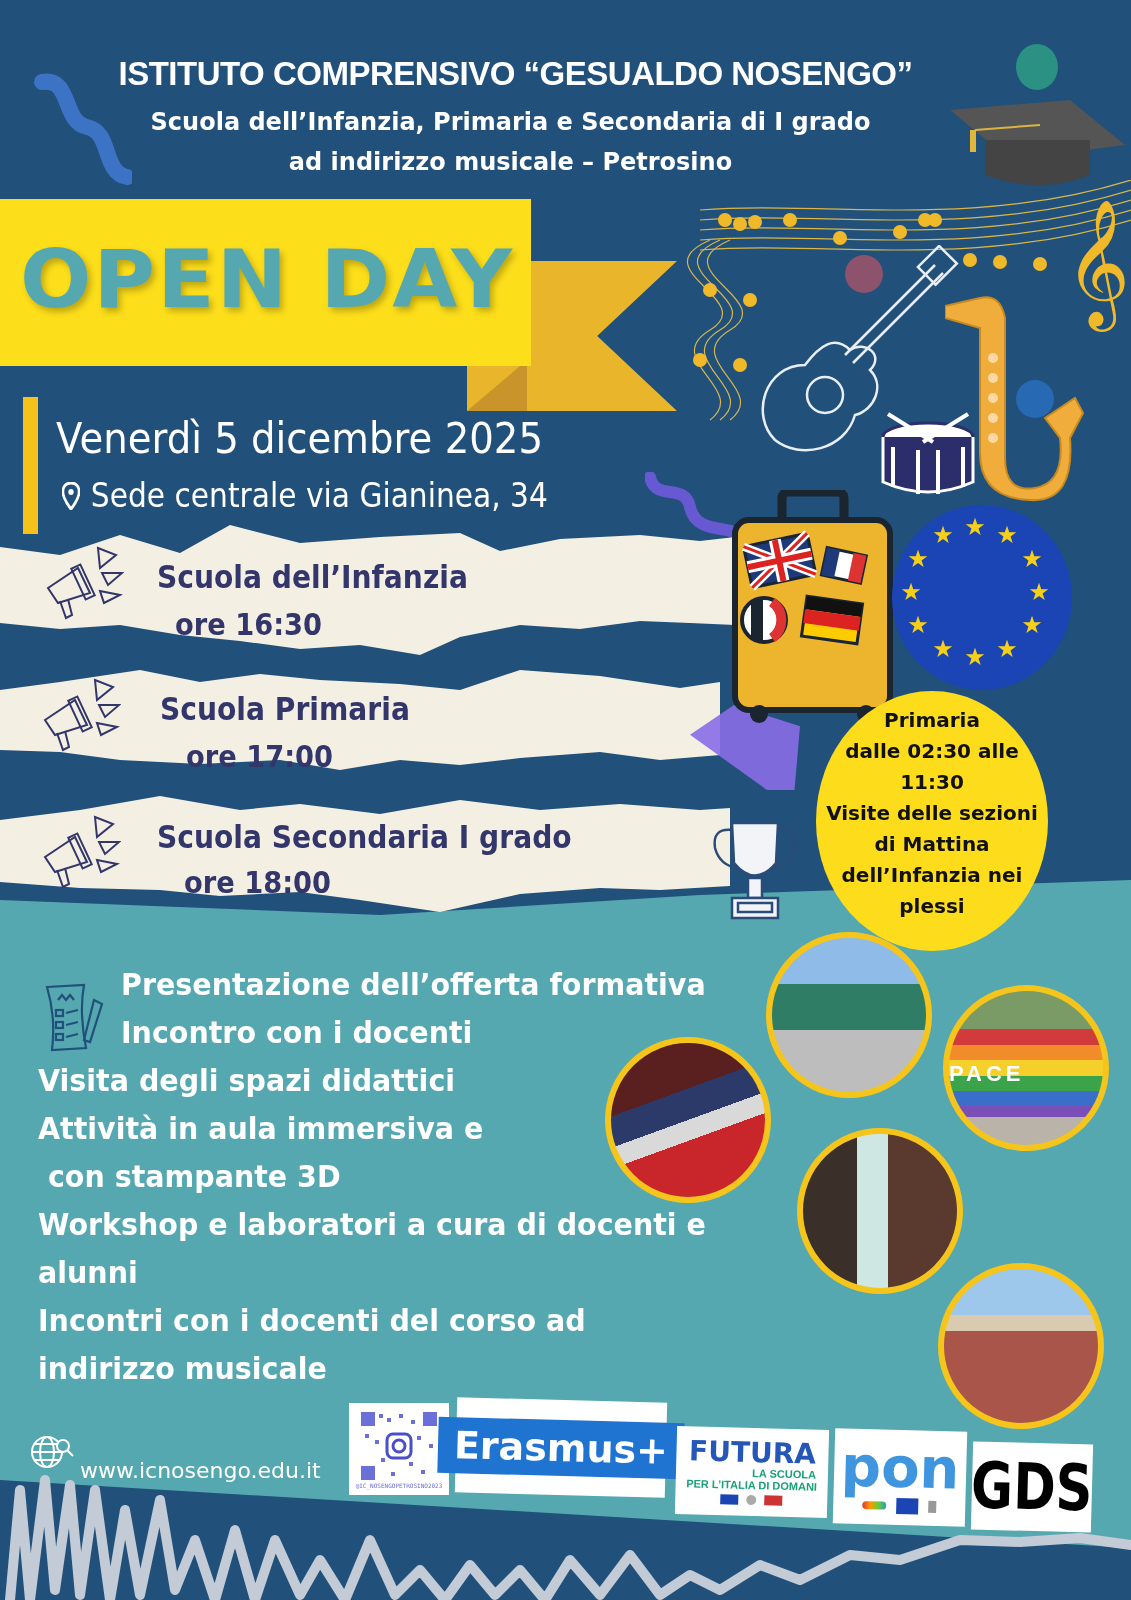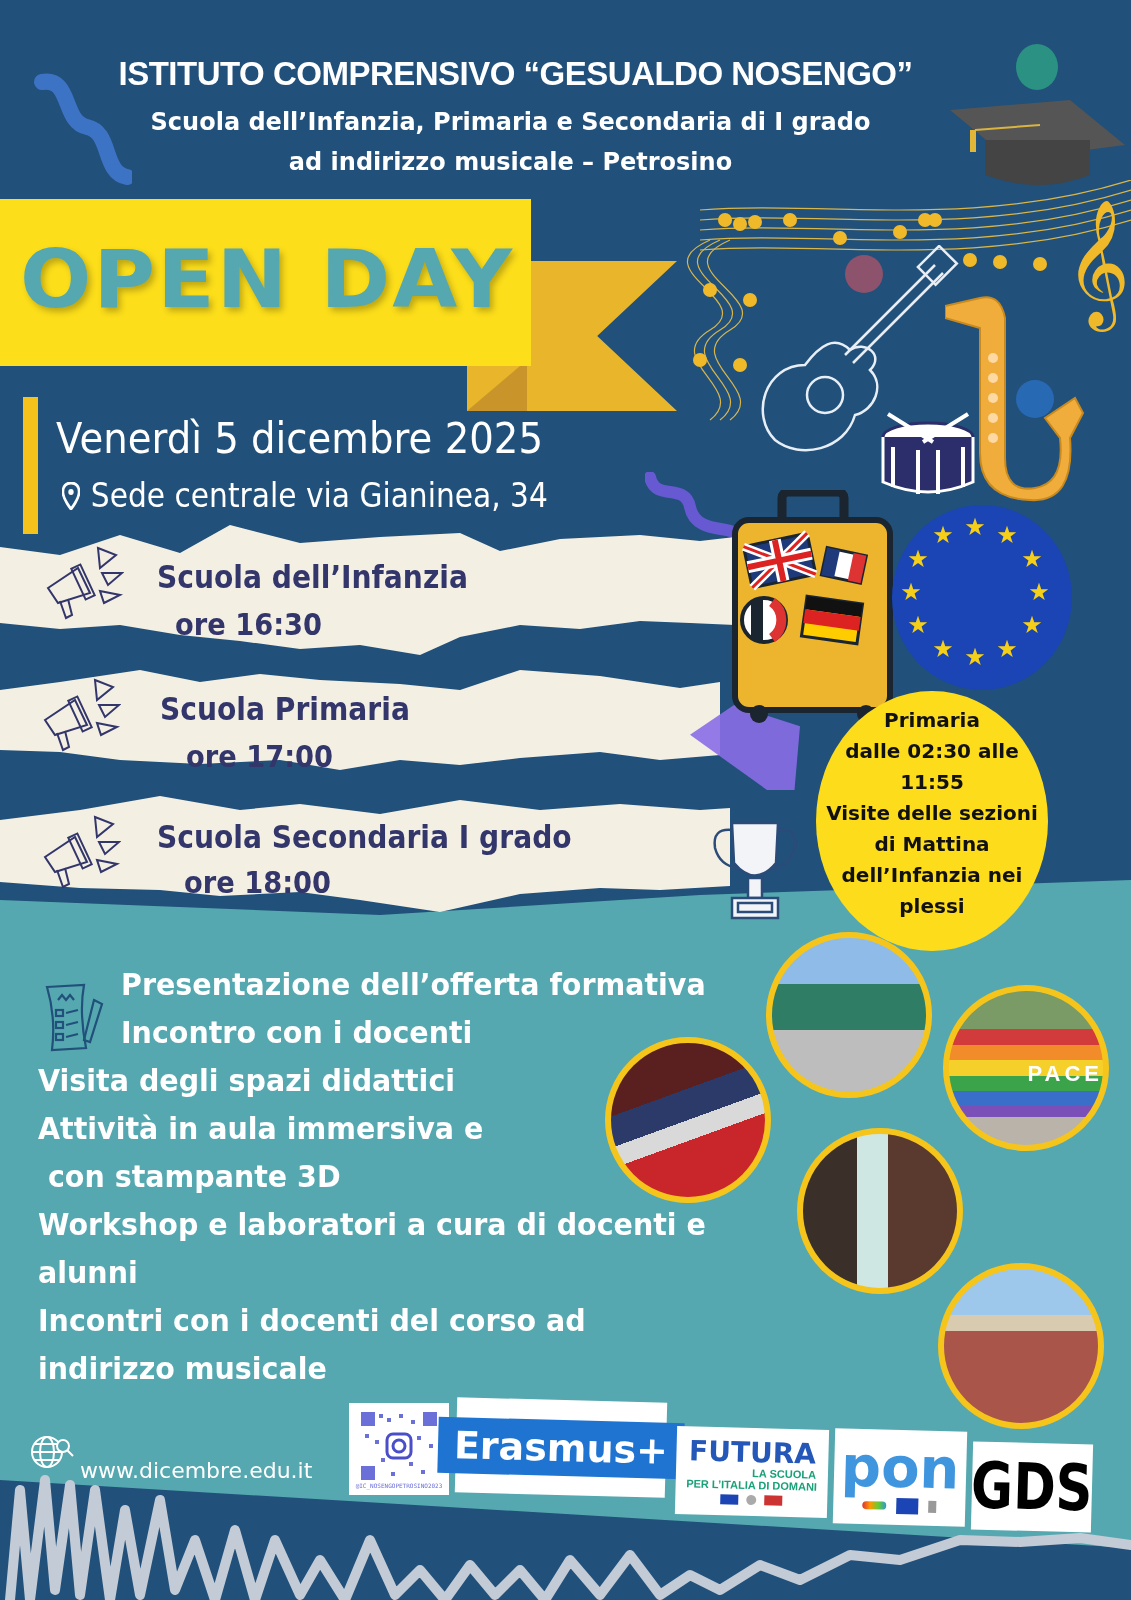--- a/index.html
+++ b/index.html
@@ -257,21 +257,21 @@
     <rect x="38" y="60" width="14" height="20"></rect>
     <rect x="22" y="80" width="46" height="20"></rect>
     <rect x="28" y="85" width="34" height="9"></rect>
   </g>
 </svg>
 
 <div class="yellow-circle"></div>
 <div class="yc-text">
   <div>Primaria</div>
   <div>dalle 02:30 alle</div>
-  <div>11:55</div>
+  <div>11:30</div>
   <div>Visite delle sezioni</div>
   <div>di Mattina</div>
   <div>dell’Infanzia nei</div>
   <div>plessi</div>
 </div>
 
 <svg class="abs" style="left:44px;top:982px;width:62px;height:70px" viewBox="0 0 62 70">
   <g fill="none" stroke="#21507a" stroke-width="2.2">
     <path d="M3 5 L40 3 Q35 30 42 66 L8 68 Q12 35 3 5 Z"></path>
     <path d="M14 18 L18 13 L22 18 L26 13 L30 18"></path>
@@ -289,36 +289,36 @@
 <div class="feature" style="left:38px;top:1062px">Visita degli spazi didattici</div>
 <div class="feature" style="left:38px;top:1110px">Attività in aula immersiva e</div>
 <div class="feature" style="left:38px;top:1158px;white-space:pre"> con stampante 3D</div>
 <div class="feature" style="left:38px;top:1206px">Workshop e laboratori a cura di docenti e</div>
 <div class="feature" style="left:38px;top:1254px">alunni</div>
 <div class="feature" style="left:38px;top:1302px">Incontri con i docenti del corso ad</div>
 <div class="feature" style="left:38px;top:1350px">indirizzo musicale</div>
 
 <div class="photo" style="left:766px;top:932px;width:166px;height:166px;background:linear-gradient(#8fbbe8 0 30%, #2e7d64 30% 60%, #bdbdbd 60%)"></div>
 <div class="photo" style="left:943px;top:985px;width:166px;height:166px;background:linear-gradient(#7a9a66 0 25%, #d23b3b 25% 35%, #f28b2a 35% 45%, #f6d02a 45% 55%, #3ba34a 55% 65%, #3a6fc9 65% 75%, #7b4fb8 75% 82%, #b9b3aa 82%)">
-  <div style="position:absolute;left:0;top:70px;width:100%;text-align:right;color:#fff;font-weight:bold;font-size:22px;letter-spacing:4px">PACE</div>
+  <div style="position:absolute;left:0;top:70px;width:100%;text-align:left;color:#fff;font-weight:bold;font-size:22px;letter-spacing:4px">PACE</div>
 </div>
 <div class="photo" style="left:605px;top:1037px;width:166px;height:166px;background:linear-gradient(160deg,#5a2020 0 35%, #2c3a6a 35% 50%, #d9d9d9 50% 60%, #c8262b 60%)"></div>
 <div class="photo" style="left:797px;top:1128px;width:166px;height:166px;background:linear-gradient(90deg,#3b2f2a 0 35%, #cfe7e2 35% 55%, #5a3a2e 55%)"></div>
 <div class="photo" style="left:938px;top:1263px;width:166px;height:166px;background:linear-gradient(#9ec7ec 0 30%, #d8cbb0 30% 40%, #a9554a 40%)"></div>
 
 <svg class="abs" style="left:30px;top:1432px;width:44px;height:40px" viewBox="0 0 44 40">
   <g fill="none" stroke="#fff" stroke-width="2">
     <circle cx="17" cy="20" r="15"></circle>
       <ellipse cx="17" cy="20" rx="7" ry="15"></ellipse>
     <path d="M2 20 L32 20 M5 12 L29 12 M5 28 L29 28"></path>
     <circle cx="33" cy="14" r="6" fill="#56a8b0"></circle>
       <path d="M37 18 L43 24"></path>
   </g>
 </svg>
-<div class="website">www.dicembre.edu.it</div>
+<div class="website">www.icnosengo.edu.it</div>
 
 <div class="logo-card" style="left:349px;top:1403px;width:100px;height:92px;flex-direction:column">
   <svg width="80" height="72" viewBox="0 0 80 72">
     <rect x="0" y="0" width="80" height="72" fill="#fff"></rect>
     <g fill="#6b6fd8">
       <rect x="2" y="2" width="14" height="14"></rect>
         <rect x="64" y="2" width="14" height="14"></rect>
         <rect x="2" y="56" width="14" height="14"></rect>
       <rect x="20" y="4" width="4" height="4"></rect>
         <rect x="28" y="8" width="4" height="4"></rect>

